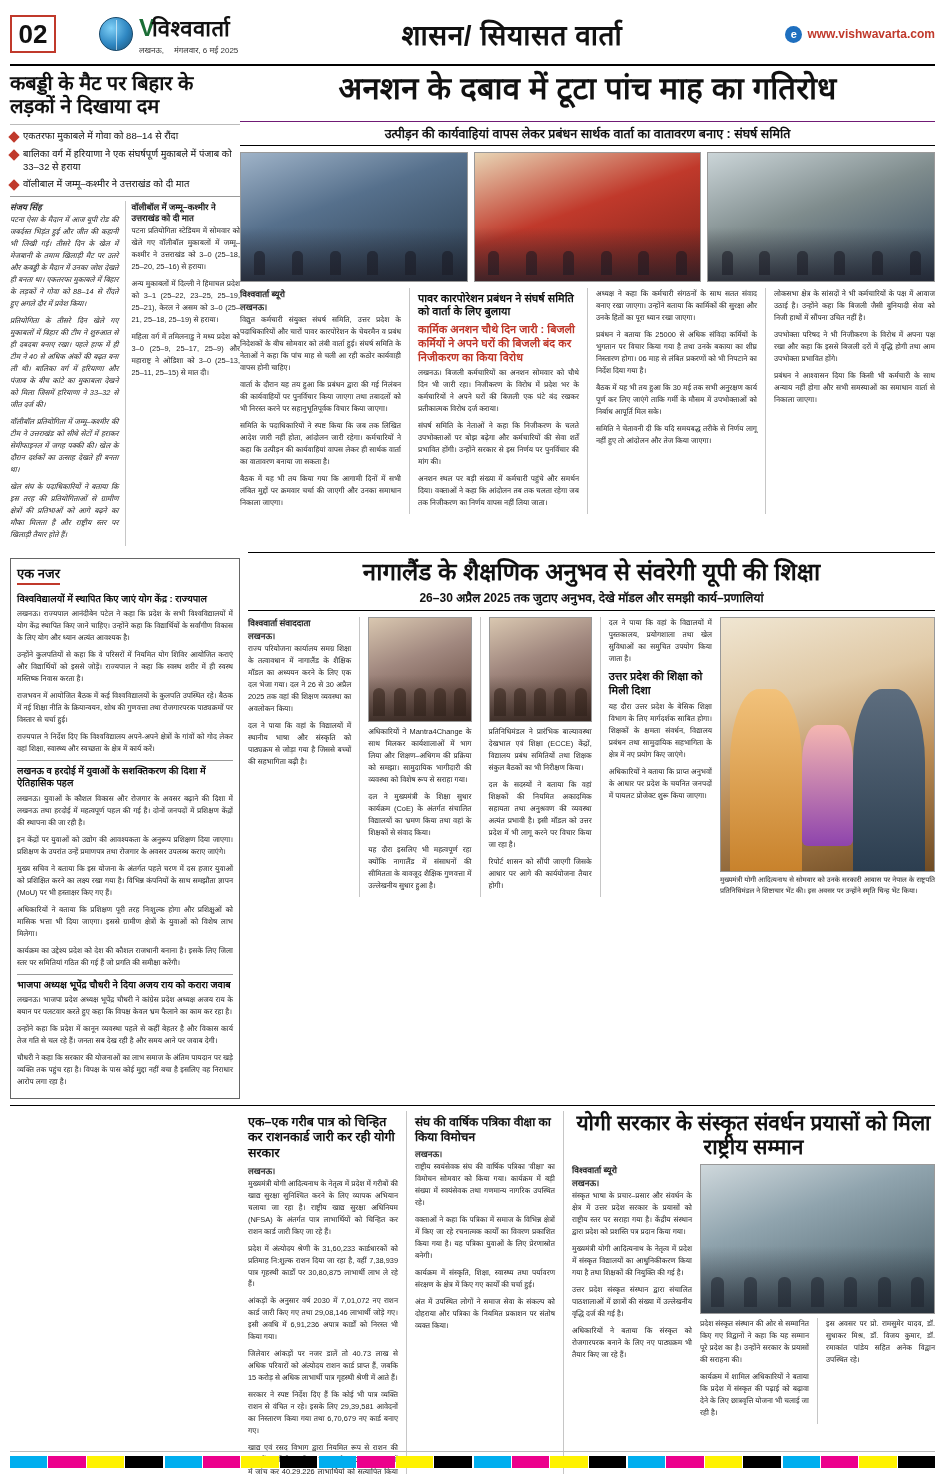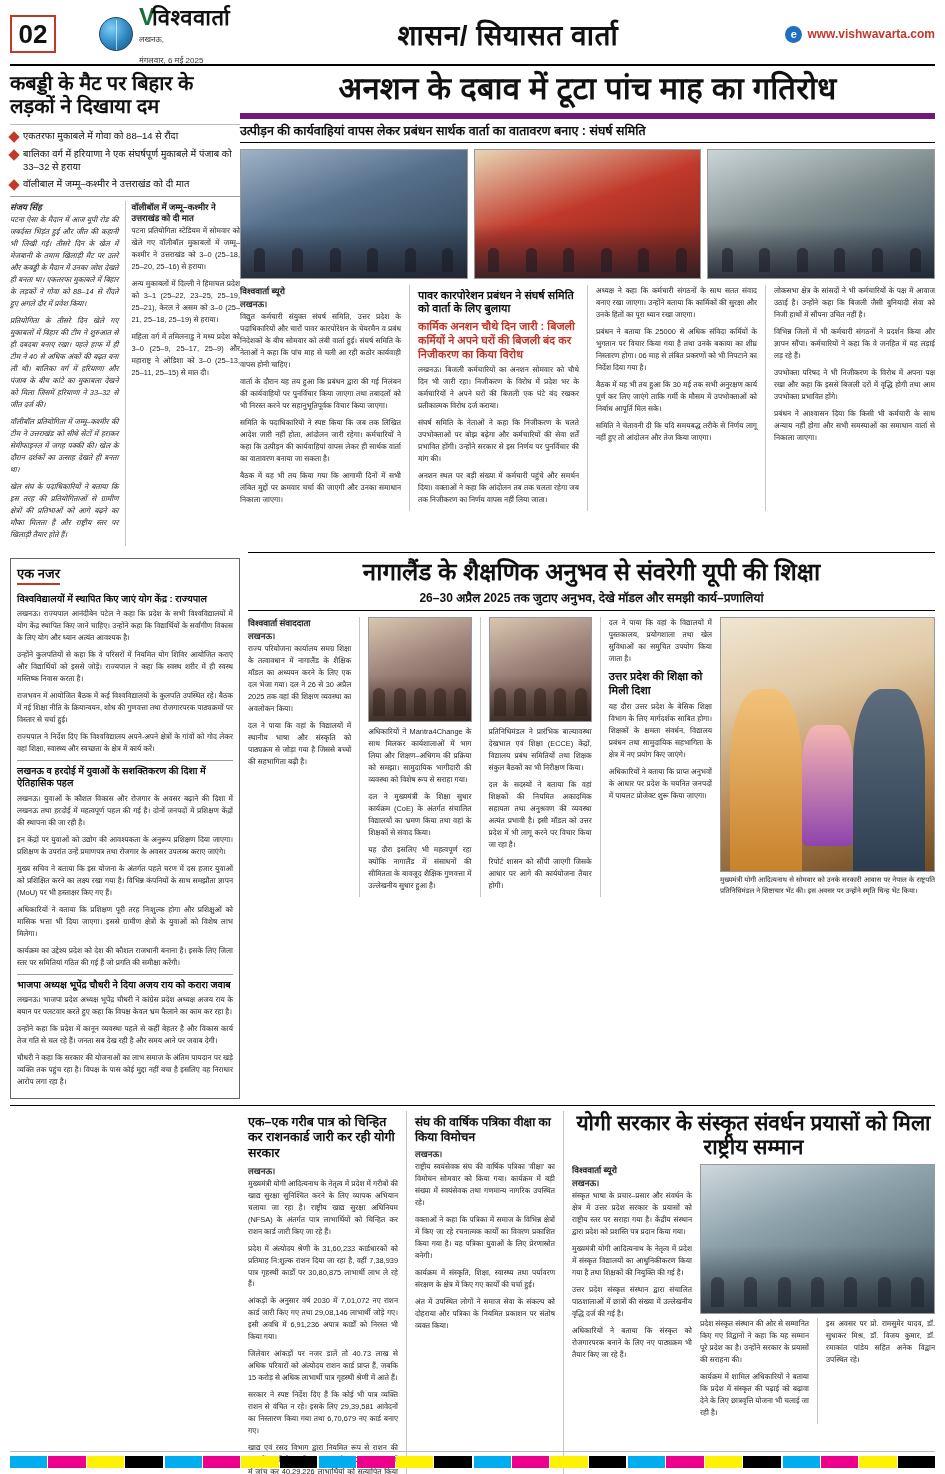--- a/index.html
+++ b/index.html
@@ -24,21 +24,21 @@
   .logo-globe {
     width: 34px; height: 34px; border-radius: 50%;
     background: radial-gradient(circle at 35% 32%, #7fd0f7 0%, #2e86c1 55%, #1b4f72 100%);
     border: 1px solid #17486b; position: relative; flex: none;
   }
   .logo-globe:after{
     content:""; position:absolute; left:50%; top:2px; width:1px; height:30px; background:rgba(255,255,255,.6);
   }
   .logo-v { font-size: 24px; font-weight: bold; color: #1b6e36; margin-right:-3px; }
   .brand-hi { font-size: 22px; font-weight: bold; color:#111; letter-spacing:.5px; line-height:1; }
-  .brand-sub { font-size: 8px; color:#333; display:flex; gap:10px; margin-top:2px;flex-direction:column; }
+  .brand-sub { font-size: 8px; color:#333; display:flex; gap:10px; margin-top:2px; }
   .head-title { flex:1; text-align:center; font-size: 28px; font-weight: bold; letter-spacing:.5px; }
   .site { display:flex; align-items:center; gap:5px; font-size: 12px; color:#c0392b; font-weight:bold; }
   .site .e-badge{
     width:17px;height:17px;border-radius:50%;background:#1e6fbf;color:#fff;font-size:11px;
     display:flex;align-items:center;justify-content:center;font-weight:bold;
   }
 
   
   .content { position:relative; margin-top:6px; }
   .rule-thin { height:1px; background:#9a9a9a; }
@@ -49,22 +49,22 @@
 
   .kho-head { font-size: 20px; font-weight: bold; line-height: 1.15; color:#111; }
   .bullets { margin-top:6px; border-top:1px solid #bbb; padding-top:5px; }
   .bullet { display:flex; gap:5px; font-size: 9.5px; line-height:1.35; margin-bottom:5px; }
   .dot { width:8px;height:8px;background:#c0392b;flex:none;margin-top:3px; transform: rotate(45deg);}
 
   .mainhead {
     font-size: 31px; font-weight: bold; line-height: 1.12; text-align:center; letter-spacing:.2px;
   }
   .subhead {
-    font-size: 12.5px; margin-top: 6px; padding: 3px 0;
-    border-top:6px solid #701a75; border-bottom:1px solid #000; font-weight:600;
+    font-size: 12.5px; text-align:center; margin-top: 14px; padding: 3px 0;
+    border-top:1px solid #701a75; border-bottom:1px solid #000; font-weight:600;
   }
 
   .photos { display:flex; gap:6px; margin-top:6px; }
   .photo { flex:1; height:130px; border:1px solid #999; overflow:hidden; position:relative; }
   .ph1 { background: linear-gradient(160deg,#9fb3c8 0%, #56708c 40%, #2c3e50 100%); }
   .ph2 { background: linear-gradient(160deg,#e8d5b5 0%, #c0392b 45%, #7b241c 100%); }
   .ph3 { background: linear-gradient(160deg,#cbd5d8 0%, #7f8c8d 45%, #34495e 100%); }
   .photo:after{
     content:""; position:absolute; left:0; right:0; bottom:0; height:42%;
     background: linear-gradient(to top, rgba(30,30,40,.75), rgba(255,255,255,0));
@@ -259,21 +259,20 @@
               <p>अध्यक्ष ने कहा कि कर्मचारी संगठनों के साथ सतत संवाद बनाए रखा जाएगा। उन्होंने बताया कि कार्मिकों की सुरक्षा और उनके हितों का पूरा ध्यान रखा जाएगा।</p>
               <p>प्रबंधन ने बताया कि 25000 से अधिक संविदा कर्मियों के भुगतान पर विचार किया गया है तथा उनके बकाया का शीघ्र निस्तारण होगा। 06 माह से लंबित प्रकरणों को भी निपटाने का निर्देश दिया गया है।</p>
               <p>बैठक में यह भी तय हुआ कि 30 मई तक सभी अनुरक्षण कार्य पूर्ण कर लिए जाएंगे ताकि गर्मी के मौसम में उपभोक्ताओं को निर्बाध आपूर्ति मिल सके।</p>
               <p>समिति ने चेतावनी दी कि यदि समयबद्ध तरीके से निर्णय लागू नहीं हुए तो आंदोलन और तेज किया जाएगा।</p>
             </div>
           </div>
           <div class="colsep"></div>
           <div class="col">
             <div class="body">
               <p>लोकसभा क्षेत्र के सांसदों ने भी कर्मचारियों के पक्ष में आवाज उठाई है। उन्होंने कहा कि बिजली जैसी बुनियादी सेवा को निजी हाथों में सौंपना उचित नहीं है।</p>
-              <p>विभिन्न जिलों में भी कर्मचारी संगठनों ने प्रदर्शन किया और ज्ञापन सौंपा। कर्मचारियों ने कहा कि वे जनहित में यह लड़ाई लड़ रहे हैं।</p>
               <p>उपभोक्ता परिषद ने भी निजीकरण के विरोध में अपना पक्ष रखा और कहा कि इससे बिजली दरों में वृद्धि होगी तथा आम उपभोक्ता प्रभावित होंगे।</p>
               <p>प्रबंधन ने आश्वासन दिया कि किसी भी कर्मचारी के साथ अन्याय नहीं होगा और सभी समस्याओं का समाधान वार्ता से निकाला जाएगा।</p>
             </div>
           </div>
         </div>
       </div>
     </div>
 
     <div style="display:flex; gap:8px; margin-top:6px;">
 

